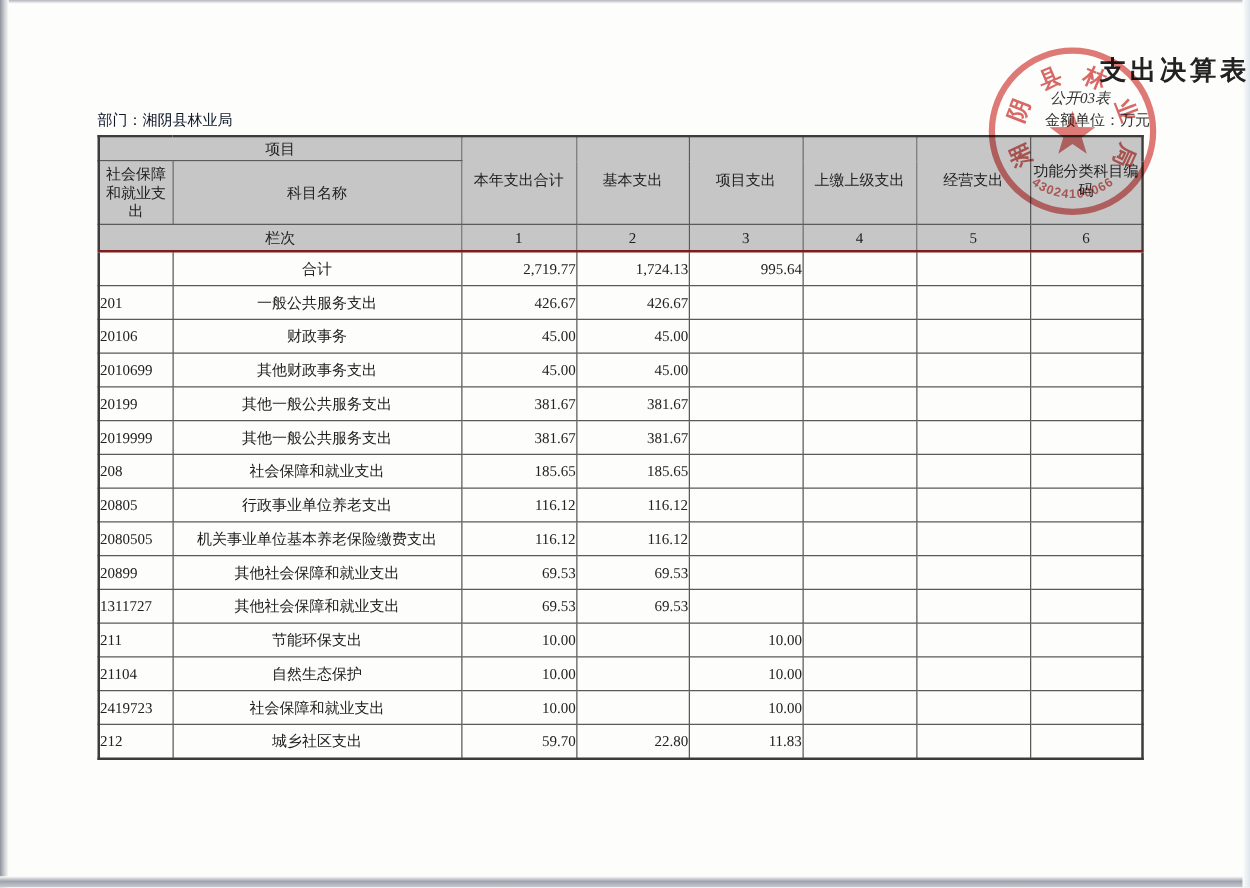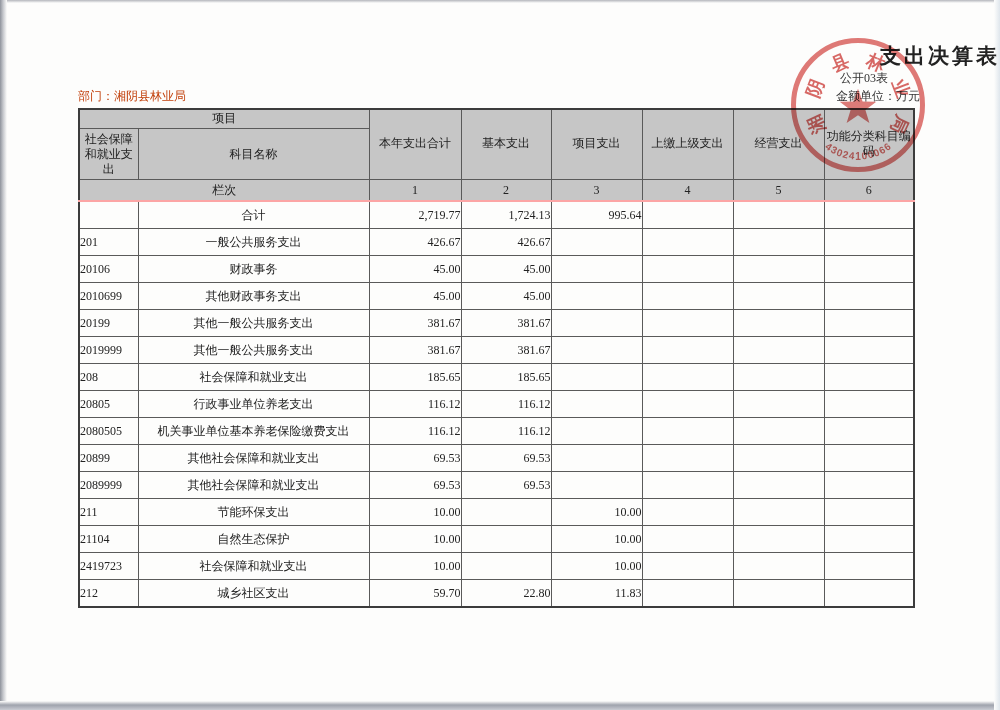--- a/index.html
+++ b/index.html
@@ -20,44 +20,44 @@
   .edge-bottom{position:absolute;left:0;right:0;bottom:0;height:9px;
     background:linear-gradient(to top,#c9ccd3,#9fa3ad 55%,#fdfdfc);}
   .edge-right{position:absolute;right:0;top:0;bottom:0;width:6px;
     background:linear-gradient(to left,#dfe6ec,#fdfdfc);}
 
   .doc-title{
     position:absolute;left:0;top:42px;width:100%;text-align:right;
     font-size:21px;font-weight:600;letter-spacing:3px;color:#222;
   }
   .form-code{
-    position:absolute;top:70px;right:112px;font-size:12px;color:#333;
+    position:absolute;top:70px;right:112px;font-size:12px;color:#333;font-style:italic;
   }
   .dept-line{
-    position:absolute;left:78px;top:88px;font-size:12px;color:#c2410c;
+    position:absolute;left:78px;top:88px;font-size:12px;color:#0f172a;
   }
   .unit-line{
     position:absolute;top:88px;right:80px;font-size:12px;color:#333;
   }
 
   table.report{
     position:absolute;left:78px;top:108px;width:835px;
     border-collapse:collapse;table-layout:fixed;
     font-size:12px;color:#222;
   }
   table.report th,table.report td{
     border:1px solid #5a5a5a;overflow:hidden;white-space:normal;
     font-weight:normal;padding:0;line-height:1.25;
   }
   table.report{border:2px solid #3c3c3c;}
   table.report th{background:#c6c6c6;text-align:center;vertical-align:middle;}
-  tr.hrow1 th{height:18px;font-family:Liberation Mono, monospace;}
+  tr.hrow1 th{height:18px;}
   tr.hrow2 th{height:50px;padding:0 4px;}
   tr.hrow3 th{height:20px;}
-  tr.hrow3{border-bottom:2px solid #fca5a5;}
+  tr.hrow3{border-bottom:2px solid #7f1d1d;}
   table.report td{height:26px;background:#fdfdfc;vertical-align:middle;}
   td.c-code{text-align:left;padding-left:7px;}
   td.c-name{text-align:center;padding-left:4px;}
   td.c-total,td.c-basic,td.c-project,td.c-upper,td.c-operating,td.c-subsidy{
     text-align:right;padding-right:7px;
   }
 
   .notes{position:absolute;left:78px;top:594px;font-size:11.5px;color:#333;line-height:20px;}
   .notes .n2{padding-left:22px;}
 
@@ -230,21 +230,21 @@
           <td class="c-code">20899</td>
           <td class="c-name">其他社会保障和就业支出</td>
           <td class="c-total">69.53</td>
           <td class="c-basic">69.53</td>
           <td class="c-project"></td>
           <td class="c-upper"></td>
           <td class="c-operating"></td>
           <td class="c-subsidy"></td>
         </tr>
         <tr>
-          <td class="c-code">2089999</td>
+          <td class="c-code">1311727</td>
           <td class="c-name">其他社会保障和就业支出</td>
           <td class="c-total">69.53</td>
           <td class="c-basic">69.53</td>
           <td class="c-project"></td>
           <td class="c-upper"></td>
           <td class="c-operating"></td>
           <td class="c-subsidy"></td>
         </tr>
         <tr>
           <td class="c-code">211</td>

